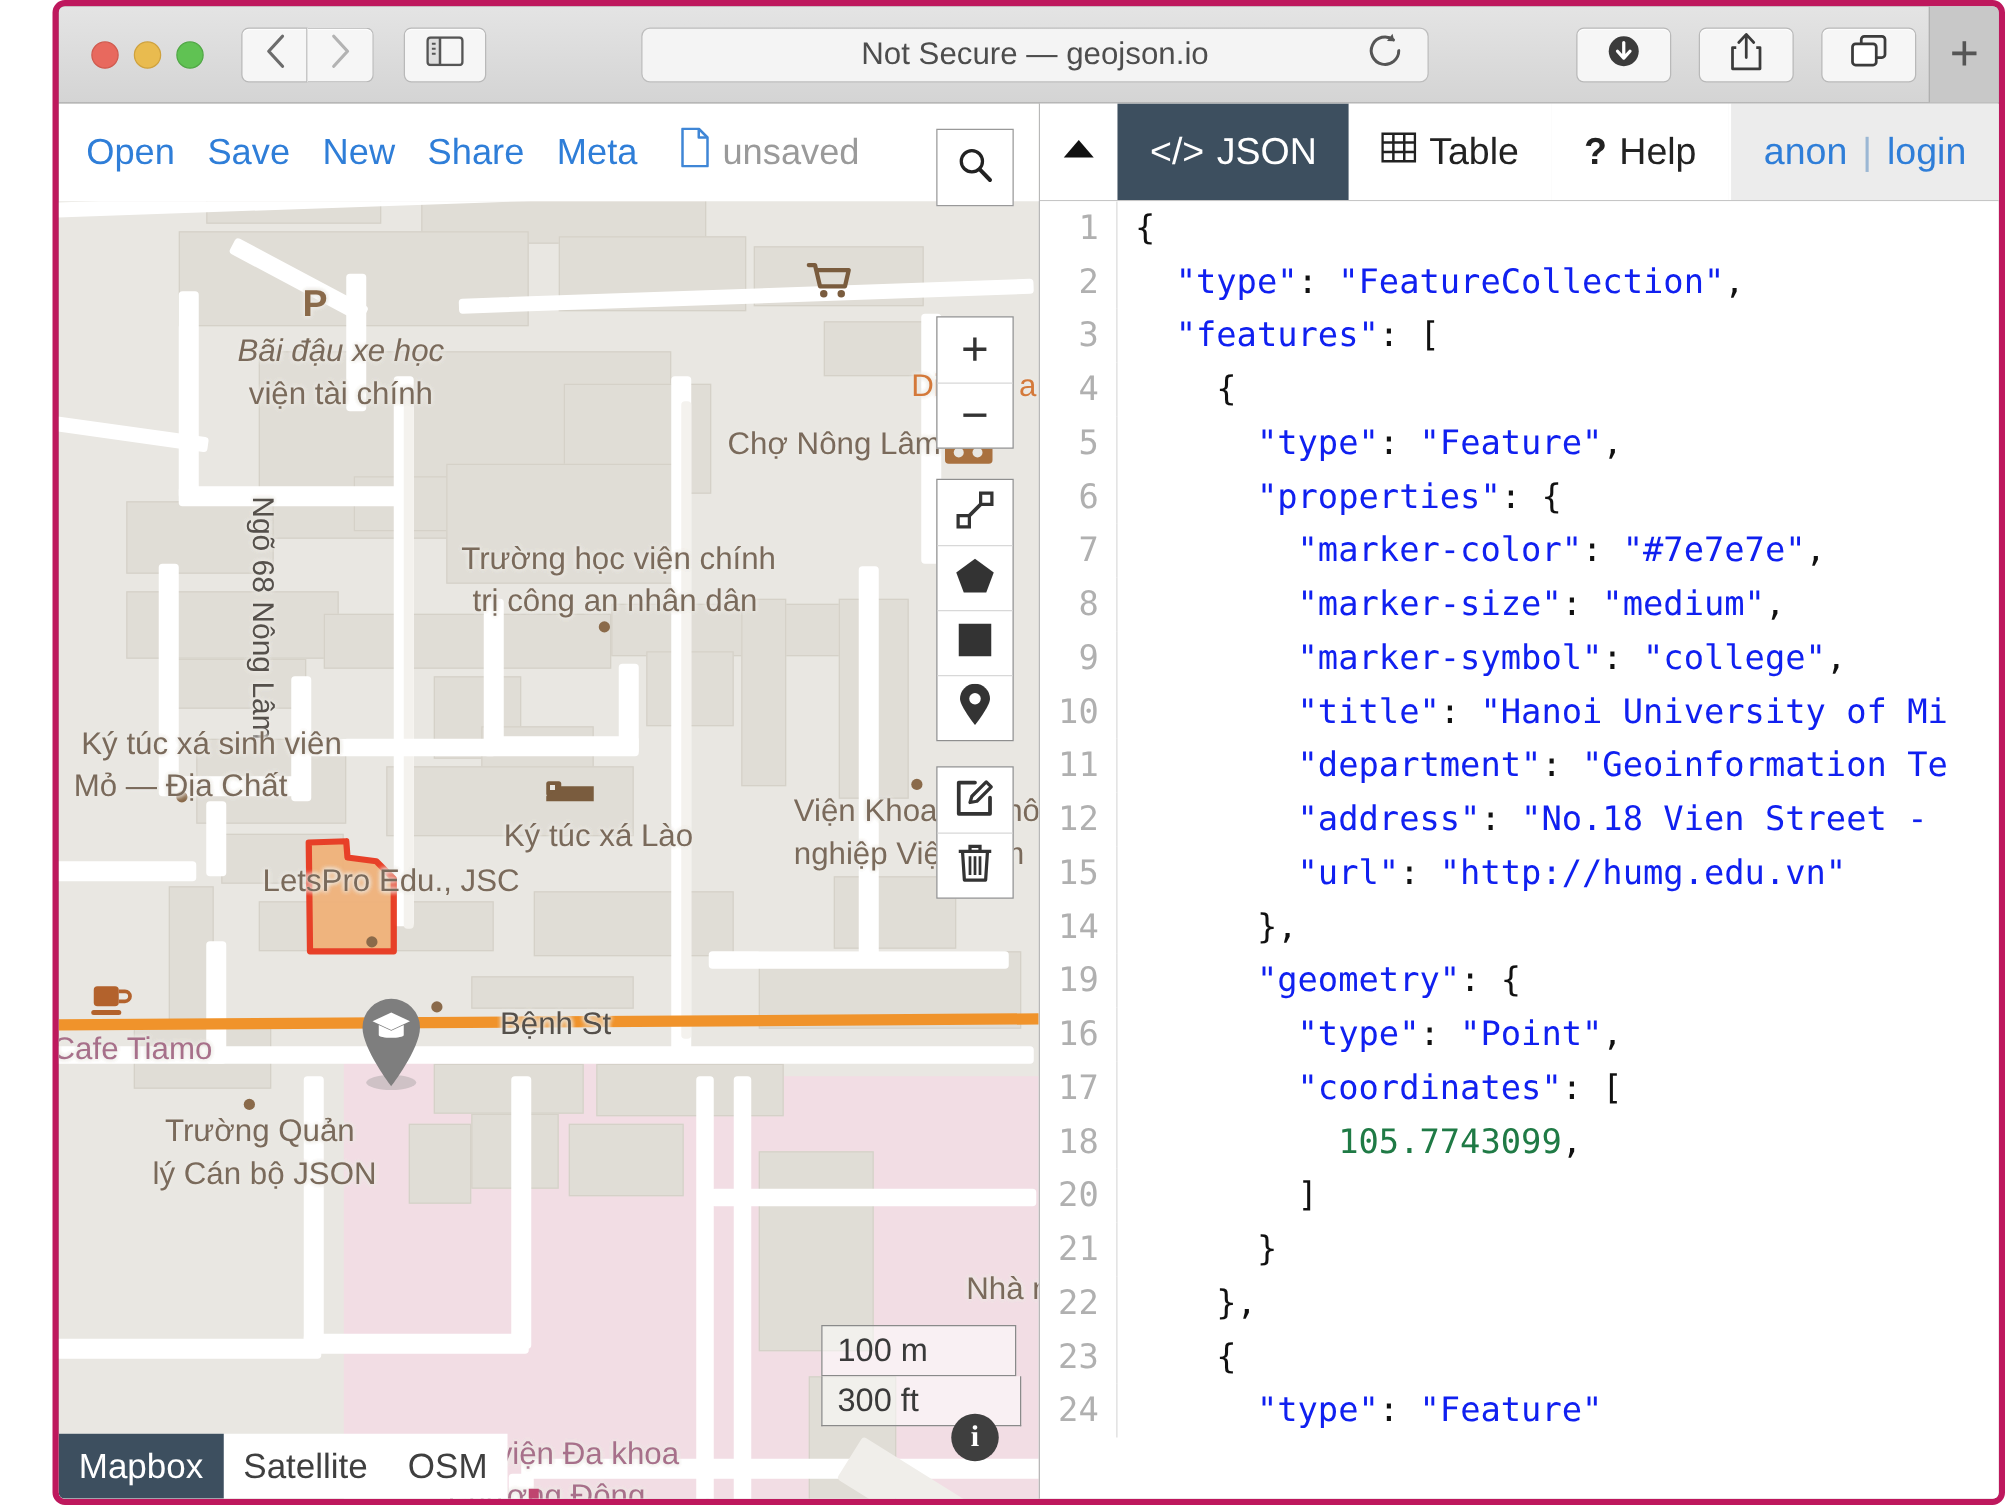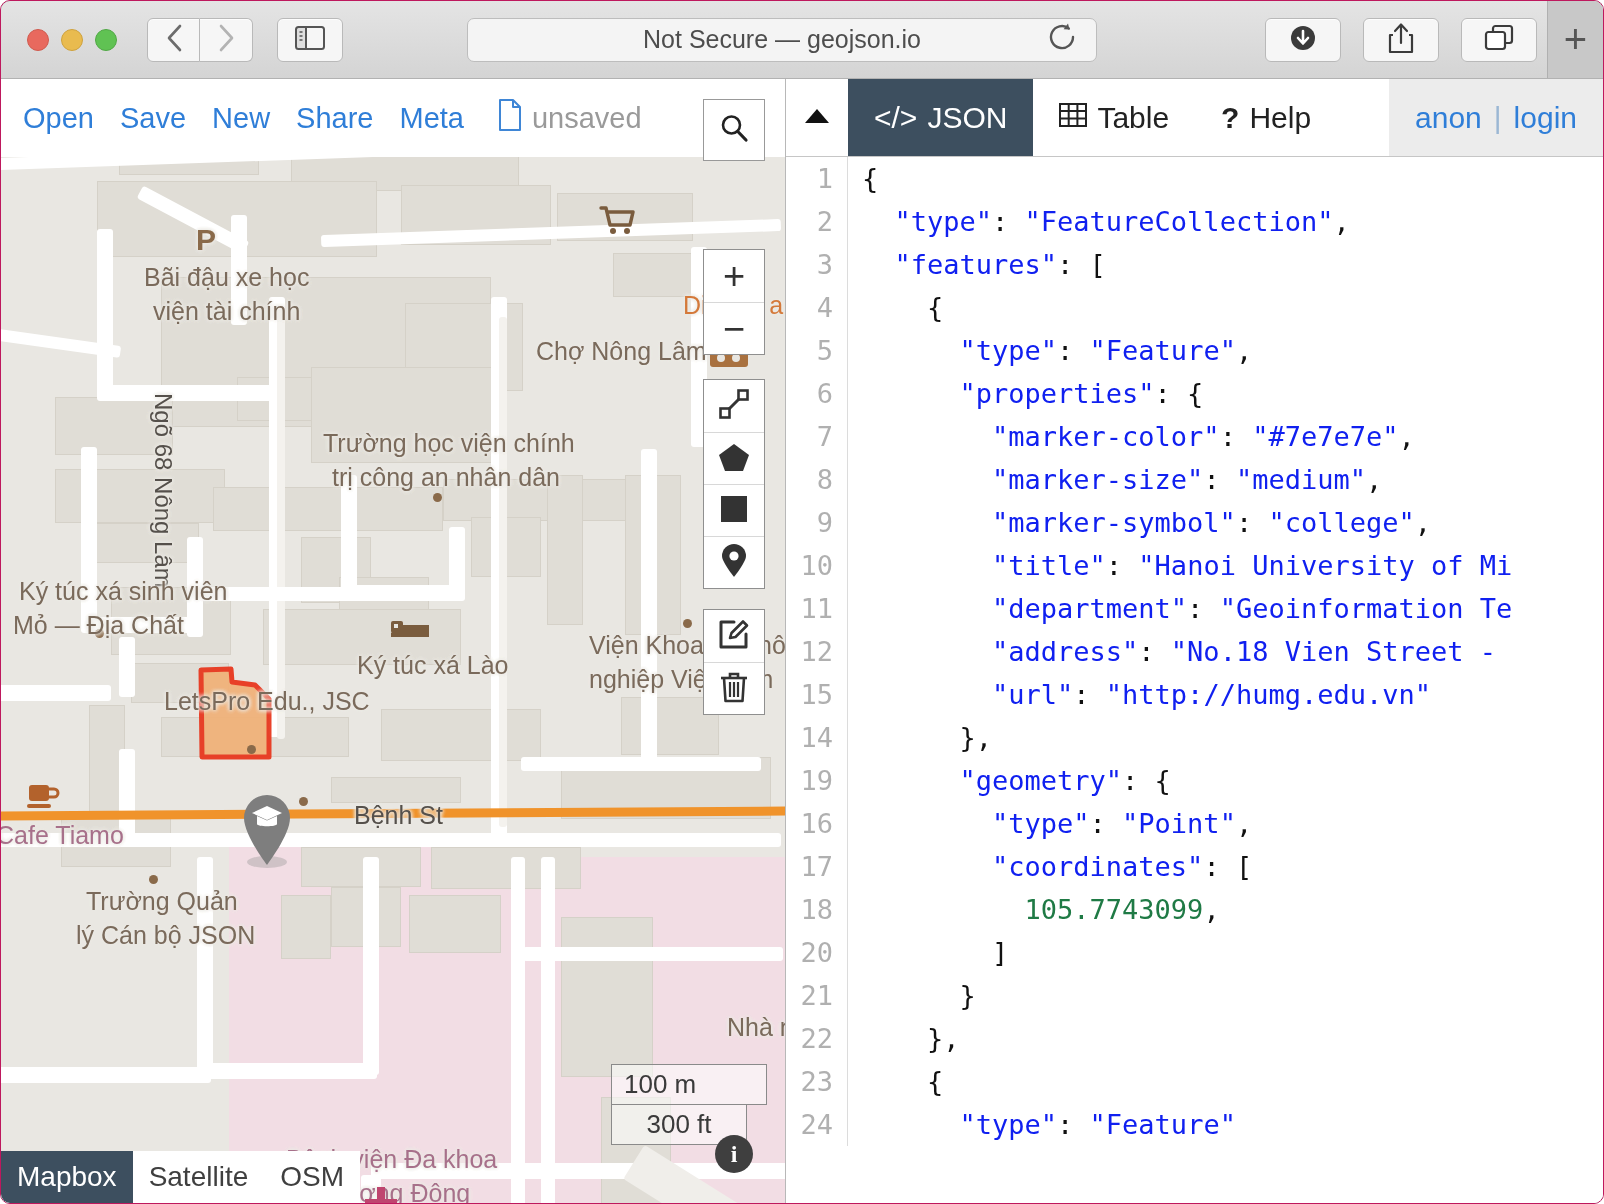--- a/index.html
+++ b/index.html
@@ -9,21 +9,22 @@
     font-family: "Liberation Sans", sans-serif;
     background: #ffffff;
   }
 
   
   .window {
     position: absolute; inset: 0;
     border-radius: 10px;
     overflow: hidden;
     background: #a3a3a3;
-    border: 1px solid #be185d;
+    border: 5px solid #be185d;
+    margin-left: 42px;
   }
 
   
   .chrome {
     position: relative;
     height: 78px;
     background: linear-gradient(#e4e4e4, #d4d4d4);
     border-bottom: 1px solid #b2b2b2;
     display: flex; align-items: center;
   }
@@ -145,21 +146,21 @@
   .scale {
     position: absolute; left: 610px; bottom: 58px; z-index: 30;
     font-size: 26px; color: #3a3a3a;
   }
   .scale div {
     border: 1px solid #8a8a8a; border-top: none;
     background: rgba(255,255,255,.55);
     padding: 4px 12px;
   }
   .scale div:first-child { border-top: 1px solid #8a8a8a; width: 156px; }
-  .scale div:last-child { width: 136px; text-align: center; }
+  .scale div:last-child { width: 160px; }
 
   .info-badge {
     position: absolute; right: 32px; bottom: 30px; z-index: 30;
     width: 38px; height: 38px; border-radius: 50%;
     background: #3f3f3f; color: #fff;
     display: flex; align-items: center; justify-content: center;
     font-size: 24px; font-weight: bold; font-family: "Liberation Serif", serif;
   }
 
   .layer-switch {
@@ -425,21 +426,21 @@
             <ellipse cx="30" cy="73" rx="20" ry="6" fill="#8e8e8e" opacity=".35"></ellipse>
             <path d="M30 76 C30 76 7 46 7 29 A23 23 0 1 1 53 29 C53 46 30 76 30 76 Z" fill="#7e7e7e"></path>
             <g>
               <path d="M30 17 L45 24 L30 31 L15 24 Z" fill="#fff"></path>
               <path d="M20 27 L20 35 C20 38 40 38 40 35 L40 27 L30 31.5 Z" fill="#fff"></path>
             </g>
           </svg>
         </div>
 
         <div class="maplabel dark" style="left:195px; top:66px; font-size:30px; font-weight:bold; color:#8a6a4a;">P</div>
-        <div class="maplabel" style="left:143px; top:106px;">Bãi đậu xe học</div>
+        <div class="maplabel" style="left:143px; top:106px;font-style:italic;">Bãi đậu xe học</div>
         <div class="maplabel" style="left:152px; top:140px;">viện tài chính</div>
         <div class="maplabel dark" style="left:176px; top:236px; transform:rotate(90deg); transform-origin:left top; font-size:24px;">Ngõ 68 Nông Lâm</div>
         <div class="maplabel" style="left:535px; top:180px;">Chợ Nông Lâm</div>
         <div class="maplabel orange" style="left:682px; top:134px;">Dinh ... a</div>
         <div class="maplabel" style="left:322px; top:272px;">Trường học viện chính</div>
         <div class="maplabel" style="left:331px; top:306px;">trị công an nhân dân</div>
         <div class="maplabel" style="left:18px;   top:420px;text-align:right;">Ký túc xá sinh viên</div>
         <div class="maplabel" style="left:12px;  top:454px;">Mỏ — Địa Chất</div>
         <div class="maplabel" style="left:356px; top:494px;">Ký túc xá Lào</div>
         <div class="maplabel" style="left:588px; top:474px;">Viện Khoa học nông</div>

